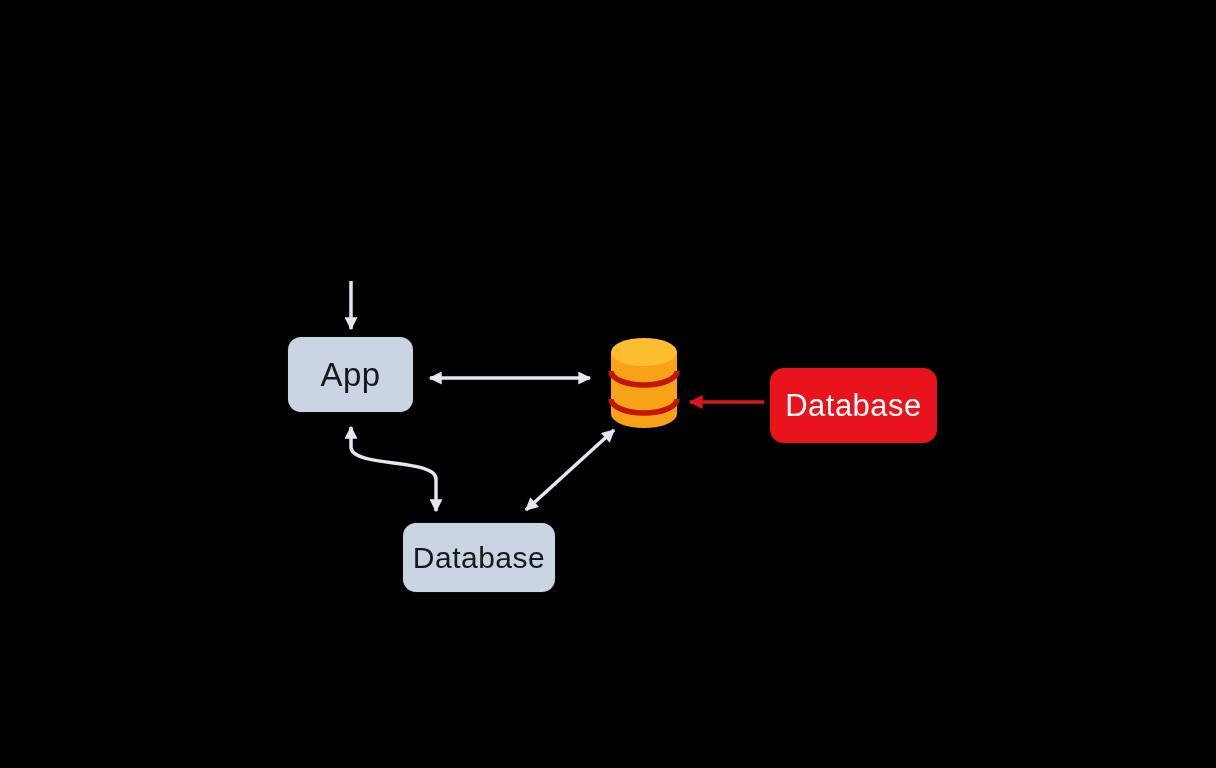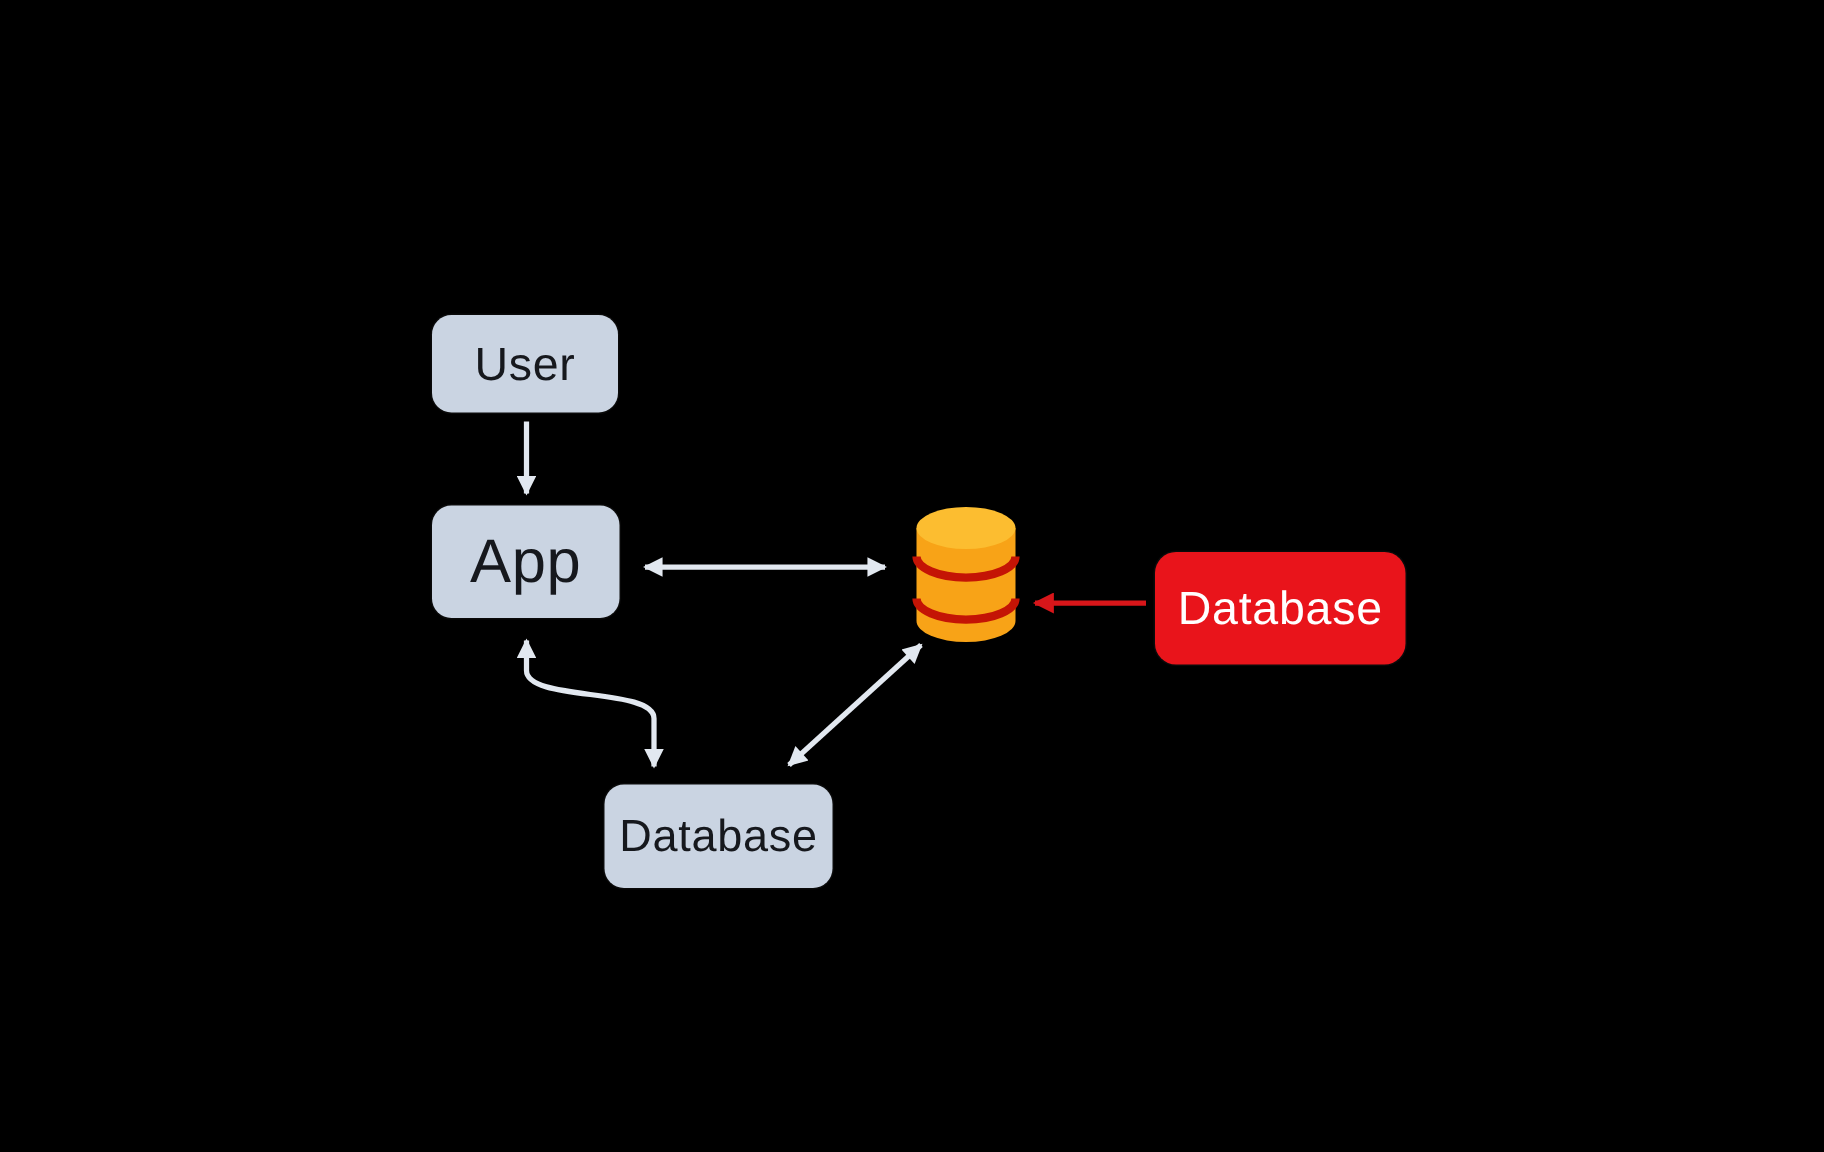--- a/index.html
+++ b/index.html
@@ -21,21 +21,21 @@
     align-items: center;
     justify-content: center;
     border-radius: 13px;
     background: var(--node-fill, #cad4e2);
     color: var(--node-text, #16181d);
     line-height: 1;
     letter-spacing: 0.5px;
     box-shadow: 0 0 0 1px rgba(255,255,255,0.04);
   }
   .node-user     { left: 288px; top: 210px; width: 124px; height: 65px; font-size: 31px; }
-  .node-app      { left: 288px; top: 337px; width: 125px; height: 75px; font-size: 41px; }
+  .node-app      { left: 288px; top: 337px; width: 125px; height: 75px; font-size: 33px; }
   .node-database { left: 403px; top: 523px; width: 152px; height: 69px; font-size: 30px; }
   .node-highlight {
     left: 770px; top: 368px; width: 167px; height: 75px; font-size: 31px;
     background: var(--highlight-fill, #e9141b);
     color: var(--highlight-text, #fff);
     border-radius: 14px;
   }
   svg.wires {
     position: absolute;
     left: 0; top: 0;
@@ -85,23 +85,20 @@
     <path class="wire-red" d="M764,402 L690,402" marker-end="url(#head-red)"></path>
 
     <g>
       <path class="cyl-body" d="M611,352 L611,414 A33,14 0 0 0 677,414 L677,352 Z"></path>
       <path class="cyl-stripe" d="M611,371 A33,14 0 0 0 677,371"></path>
       <path class="cyl-stripe" d="M611,399 A33,14 0 0 0 677,399"></path>
       <ellipse class="cyl-top" cx="644" cy="352" rx="33" ry="14"></ellipse>
     </g>
   </svg>
 
-  <div class="node node-user">
-    <span>User</span>
-  </div>
 
   <div class="node node-app">
     <span>App</span>
   </div>
 
   <div class="node node-database">
     <span>Database</span>
   </div>
 
   <div class="node node-highlight">

